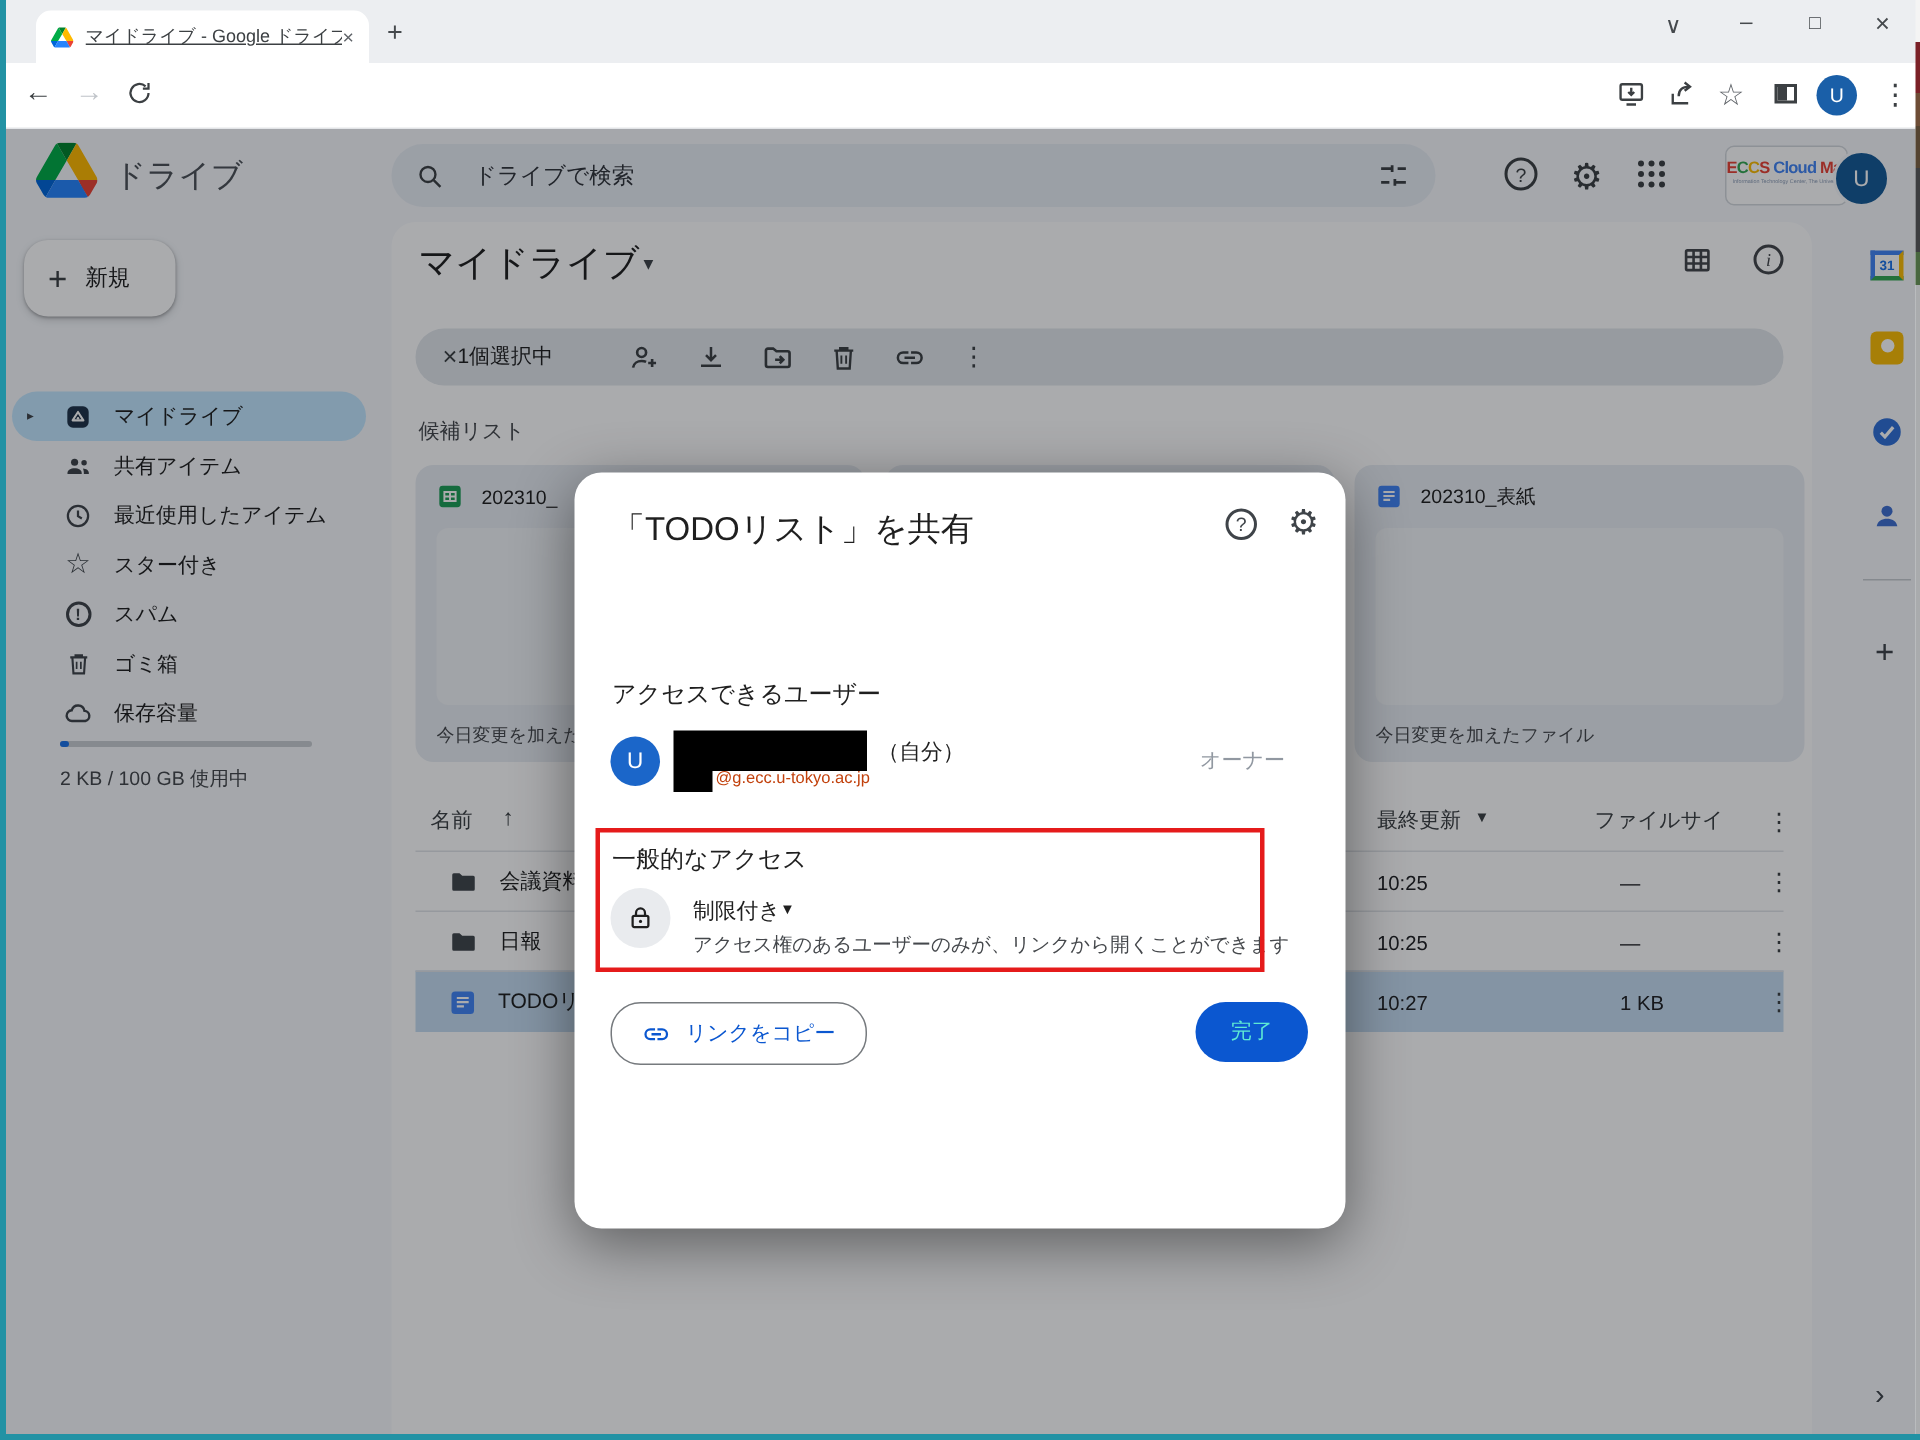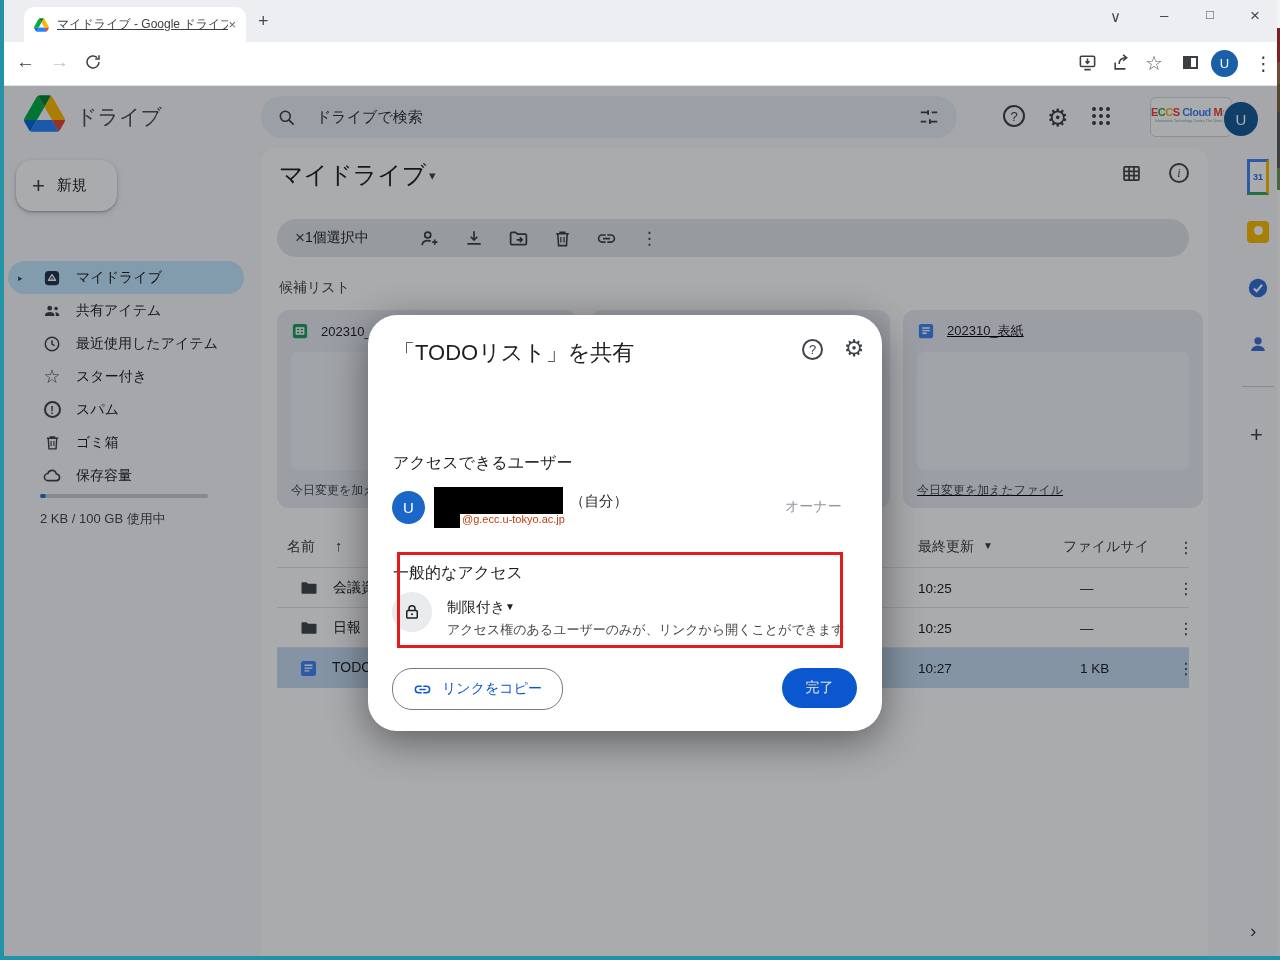--- a/index.html
+++ b/index.html
@@ -66,35 +66,35 @@
   .row .ficon{margin-left:22px;display:flex;}
   .cell{position:absolute;font-size:13.5px;color:#202124;}
   .kebab{font-size:16px;color:#3c4043;letter-spacing:0;}
 
   
   .railic{left:1242px;width:24px;height:24px;}
   #raildiv{left:1238px;top:300px;width:32px;height:1px;background:#c7cbd0;}
 
   
   #scrim{left:4px;top:86px;width:1273px;height:870px;background:rgba(5,10,16,.34);z-index:40;}
-  #dialog{left:368px;top:315px;width:514px;height:416px;background:#fff;border-radius:29px;z-index:50;box-shadow:0 10px 40px rgba(0,0,0,.45);}
+  #dialog{left:383px;top:315px;width:514px;height:504px;background:#fff;border-radius:18px;z-index:50;box-shadow:0 10px 40px rgba(0,0,0,.45);}
   #dlgtitle{left:25px;top:23px;font-size:22px;color:#1f1f1f;}
   .dlgic{width:24px;height:24px;color:#3f4449;}
   #shinput{left:24px;top:72px;width:466px;height:44px;border:2px solid #0b57d0;border-radius:6px;box-sizing:border-box;font-size:15px;color:#1f1f1f;padding:0 14px;outline:none;background:#fff;font-family:inherit;}
   #shinput::placeholder{color:#5f6368;}
   #peoplehd{left:25px;top:138px;font-size:16px;color:#1f1f1f;}
   #ownerrow{left:24px;top:172px;width:466px;height:48px;}
   #owneravatar{left:0px;top:4px;width:33px;height:33px;border-radius:50%;background:#1b66c9;color:#fff;font-size:15px;display:flex;align-items:center;justify-content:center;}
   .redact{background:#000;}
   #genhd{font-size:16px;color:#1f1f1f;}
   #lockcirc{width:40px;height:40px;border-radius:50%;background:#e9ebee;display:flex;align-items:center;justify-content:center;}
   #redbox{left:397px;top:552px;width:446px;height:96px;border:3px solid #e51b1b;z-index:60;box-sizing:border-box;}
   #copybtn{left:24px;top:353px;height:40px;border:1px solid #767a7e;border-radius:20px;background:#fff;display:flex;align-items:center;padding:0 20px;}
   #copybtn .lb{font-size:14px;color:#0b57d0;margin-left:10px;}
-  #donebtn{left:414px;top:353px;width:75px;height:40px;border-radius:20px;background:#0b57d0;color:#e5e5e5;font-size:14px;display:flex;align-items:center;justify-content:center;}
+  #donebtn{left:414px;top:353px;width:75px;height:40px;border-radius:20px;background:#0b57d0;color:#5eead4;font-size:14px;display:flex;align-items:center;justify-content:center;}
 
   
   #edgeL{left:0;top:0;width:4px;height:960px;background:#2292a4;z-index:90;}
   #edgeB{left:0;top:956px;width:1280px;height:4px;background:#2292a4;z-index:90;}
   #edgeR{left:1277px;top:0;width:3px;height:956px;z-index:90;
     background:linear-gradient(#f4f4f4 0 28px,#7b2127 28px 62px,#6e4d36 62px 84px,#554431 84px 112px,#3d3e40 112px 168px,#49673f 168px 190px,#a9abad 190px 100%);}
 </style>
 </head>
 <body>
 
@@ -347,21 +347,21 @@
         <div class="prev"></div>
         <div class="cap">今日変更を加えたファイル</div>
       </div>
       <div class="card abs" style="left:329px;">
         <div class="hd">
             <span class="nm"></span>
           </div>
         <div class="prev"></div>
         <div class="cap"></div>
       </div>
-      <div class="card abs" style="left:642px;text-decoration:underline;">
+      <div class="card abs" style="left:642px;">
         <div class="hd">
           <span class="ic">
             <svg width="18" height="18" viewBox="0 0 24 24">
                 <rect x="2.5" y="2.5" width="19" height="19" rx="3" fill="#4285f4"></rect>
                 <path d="M7 8h10M7 11.5h10M7 15h6" stroke="#fff" stroke-width="1.8"></path>
               </svg>
           </span>
           <span class="nm">202310_表紙</span>
         </div>
         <div class="prev"></div>
@@ -405,21 +405,21 @@
             </svg>
         </span>
         <span class="nm">TODOリスト</span>
         <span class="cell" style="left:641px;">10:27</span>
         <span class="cell" style="left:803px;">1 KB</span>
         <span class="cell kebab" style="left:901px;">⋮</span>
       </div>
     </div>
 
     <span class="abs railic ic" style="top:79px;">
-      <span style="width:22px;height:36px;background:#fff;border-style:solid;border-width:3px;border-color:#4285f4 #fbbc04 #34a853 #4285f4;box-sizing:border-box;font-size:9px;font-weight:bold;color:#1a73e8;display:flex;align-items:center;justify-content:center;">31</span>
+      <span style="width:22px;height:20px;background:#fff;border-style:solid;border-width:3px;border-color:#4285f4 #fbbc04 #34a853 #4285f4;box-sizing:border-box;font-size:9px;font-weight:bold;color:#1a73e8;display:flex;align-items:center;justify-content:center;">31</span>
     </span>
     <span class="abs railic ic" style="top:134px;">
       <span style="width:22px;height:22px;background:#fbbc04;border-radius:4px;display:flex;align-items:center;justify-content:center;">
           <span style="width:9px;height:9px;background:#fff;border-radius:50%;margin-bottom:3px;"></span>
         </span>
     </span>
     <span class="abs railic ic" style="top:190px;">
       <svg width="22" height="22" viewBox="0 0 24 24">
           <circle cx="12" cy="12" r="10" fill="#2f6fd6"></circle>
           <path d="m7.5 12.5 3 3 6-7" stroke="#fff" stroke-width="2.4" fill="none"></path>

